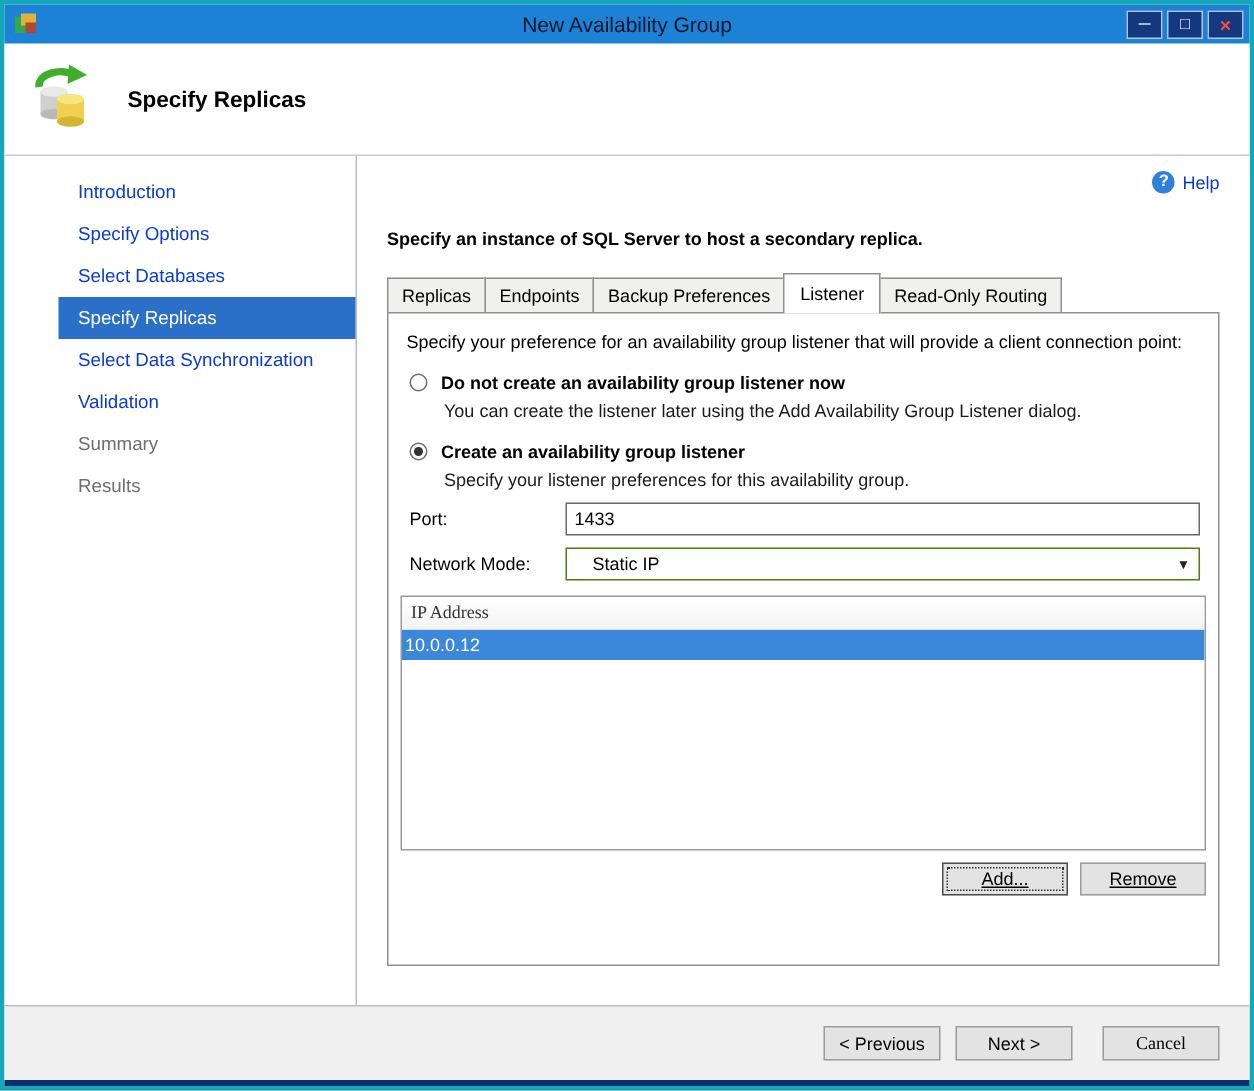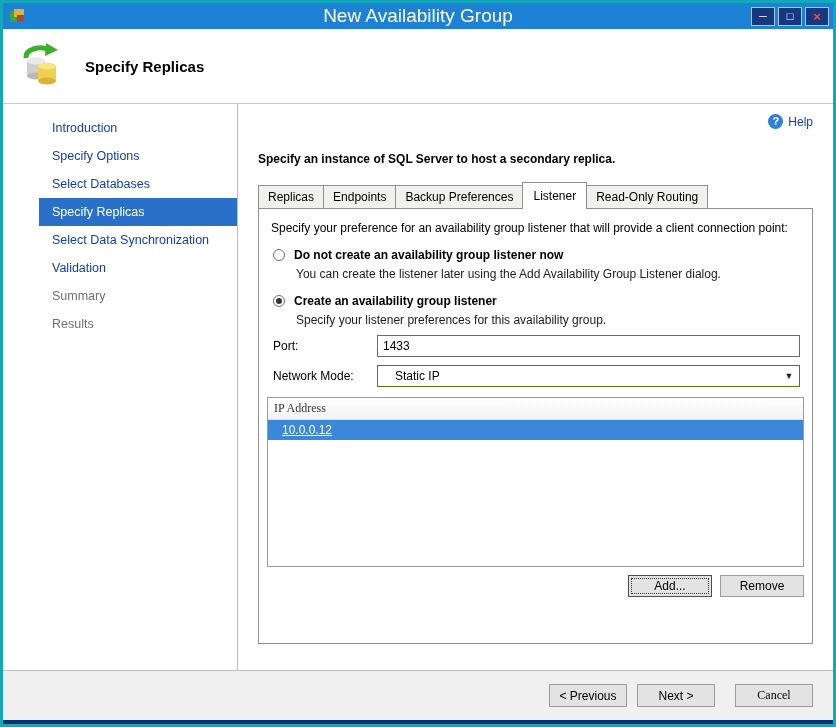--- a/index.html
+++ b/index.html
@@ -7,21 +7,21 @@
   body { font-family:"Liberation Sans", sans-serif; font-size:12px; color:#000; background:#555; }
 
   .window { width:836px; height:727px; border:3px solid #13a7ba; background:#fff;
             display:flex; flex-direction:column; }
 
   
   .titlebar { height:26px; background:#1d82d6; display:flex; align-items:center;
               padding:0 4px; position:relative; flex-shrink:0; }
   .app-icon { width:16px; height:16px; display:inline-flex; margin-left:2px; z-index:2; }
   .titlebar .title { position:absolute; left:0; right:0; text-align:center;
-                     font-size:19px; color:#ffffff; }
+                     font-size:14px; color:#0f172a; }
   .controls { margin-left:auto; display:flex; z-index:2; }
   .win-btn { width:24px; height:19px; margin-left:3px; background:#16387e;
              border:1px solid #a9c9ec; color:#fff; font-size:11px; line-height:15px;
              text-align:center; cursor:pointer; font-family:inherit; padding:0; }
   .win-btn.close { font-weight:bold; color:#ff4b3a; font-size:13px; }
 
   
   .header { height:75px; background:#fff; display:flex; align-items:center;
             padding-left:16px; border-bottom:1px solid #c9c9c9; flex-shrink:0; }
   .header h1 { font-size:15px; font-weight:bold; margin-left:20px; color:#000; }
@@ -67,24 +67,24 @@
   .combo { flex:1; height:22px; border:1px solid #4d7c0f; background:#fff;
            display:flex; align-items:center; padding-left:17px; position:relative; cursor:pointer; }
   .combo-arrow { position:absolute; right:1px; top:1px; bottom:1px; width:18px;
                  display:flex; align-items:center; justify-content:center;
                  font-size:9px; color:#222; }
 
   .ip-table { margin:10px 8px 0 8px; border:1px solid #9a9a9a; height:170px;
               background:#fff; overflow:hidden; }
   .ip-header { padding:3px 6px; color:#333; background:linear-gradient(#ffffff,#f3f3f3);
                border-bottom:1px solid #e2e2e2;font-family:Liberation Serif, serif; }
-  .ip-row { padding:3px 14px; cursor:pointer;text-decoration:underline; }
+  .ip-row { padding:3px 2px; cursor:pointer; }
   .ip-row.selected { background:#3b87d9; color:#fff; }
 
-  .panel-btns { display:flex; justify-content:flex-end; gap:8px; margin:8px 8px 0 0; }
+  .panel-btns { display:flex; justify-content:flex-end; gap:8px; margin:8px 8px 0 0;text-decoration:underline; }
   .btn { min-width:84px; height:22px; background:#e3e3e3; border:1px solid #9c9c9c;
          font-size:12px; font-family:inherit; color:#000; cursor:pointer; }
   .btn.default-focus { border:1px solid #4d4d4d; outline:1px dotted #333; outline-offset:-4px; }
 
   
   .footer { height:50px; border-top:1px solid #bdbdbd; background:#f0f0f0;
             display:flex; align-items:center; justify-content:flex-end;
             padding-right:20px; gap:10px; flex-shrink:0; }
   .footer .btn { min-width:78px; height:23px; }
   .footer .btn.cancel { margin-left:10px;font-family:Liberation Serif, serif; }

